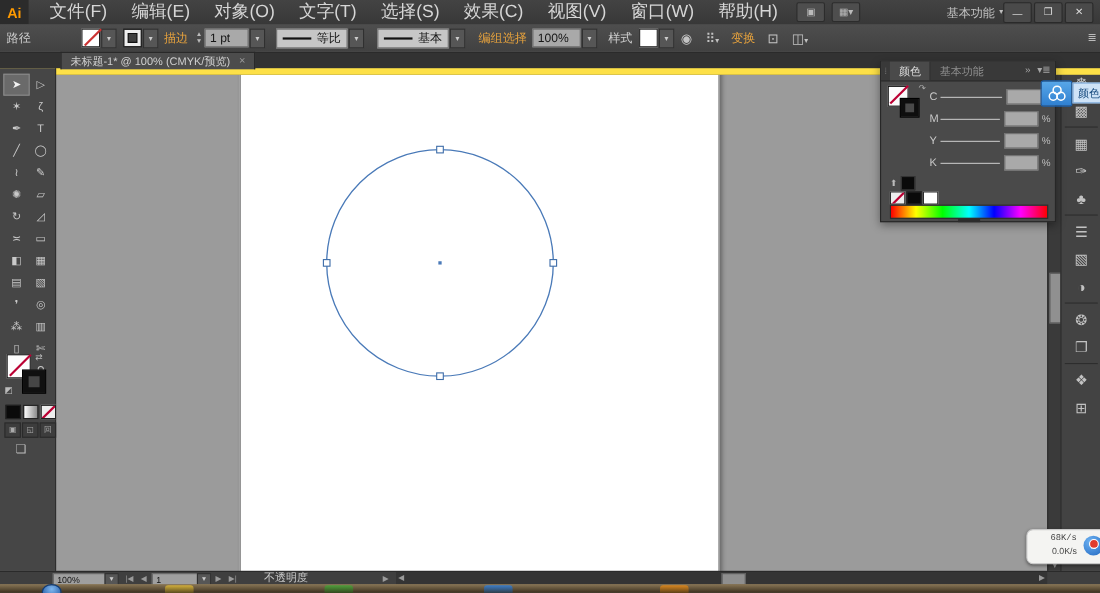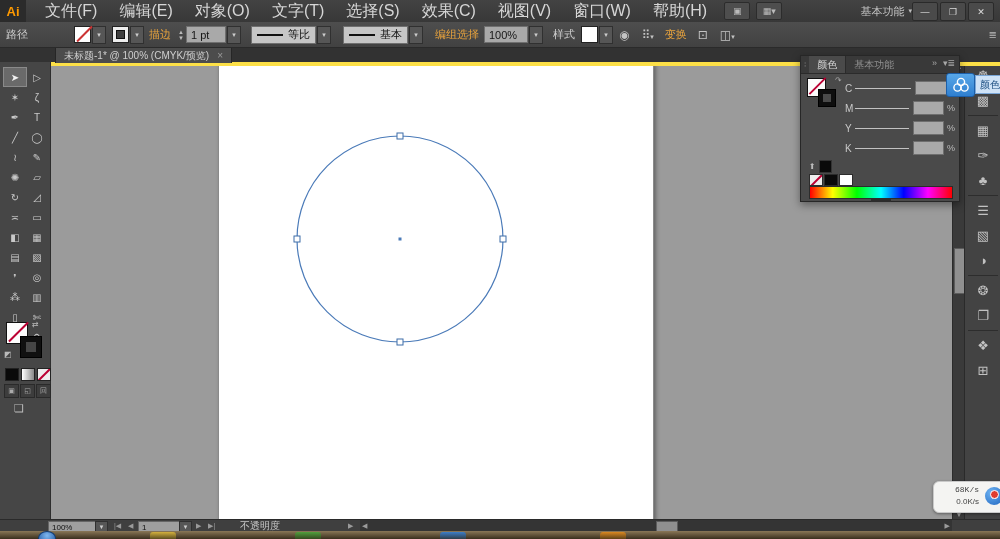--- a/index.html
+++ b/index.html
@@ -36,21 +36,21 @@
   .val-box{height:15px;background:#a9a9a9;border:1px solid #6f6f6f;color:#161616;
            display:flex;align-items:center;padding:0 4px;}
   .stepper{display:flex;flex-direction:column;font-size:6px;color:#bbb;line-height:6px;margin:0 2px;}
   .line-dd{height:16px;background:#c6c6c6;border:1px solid #6f6f6f;color:#151515;display:flex;
            align-items:center;padding:0 5px;gap:5px;}
   .line-dd .ln{width:26px;height:2px;background:#111;}
   .cb-icon{color:#c3c3c3;font-size:12px;margin:0 6px;}
   #cb-collapse{position:absolute;right:3px;color:#bbb;font-size:10px;}
 
   
-  #tabrow{left:0;top:47px;width:1000px;height:15px;background:#323232;border-bottom:4px solid #fde047;z-index:30;}
+  #tabrow{left:0;top:47px;width:1000px;height:15px;background:#323232;border-bottom:6px solid #fde047;z-index:30;}
   #doc-tab{position:absolute;left:55px;top:0;height:15px;background:#4c4c4c;border:1px solid #262626;
            border-bottom:none;display:flex;align-items:center;padding:0 8px;font-size:10px;color:#cfcfcf;gap:8px;}
   #doc-close{color:#999;font-size:10px;}
 
   
   #toolbar{left:0;top:62px;width:50px;height:457px;background:#464646;border-right:1px solid #2e2e2e;z-index:30;}
   #tool-grid{position:absolute;left:3px;top:5px;width:44px;display:grid;grid-template-columns:22px 22px;}
   .tool{width:22px;height:18px;display:flex;align-items:center;justify-content:center;color:#c9c9c9;
         font-size:10px;border:1px solid transparent;}
   .tool.active{background:#6a6a6a;border:1px solid #8a8a8a;color:#f2f2f2;}

